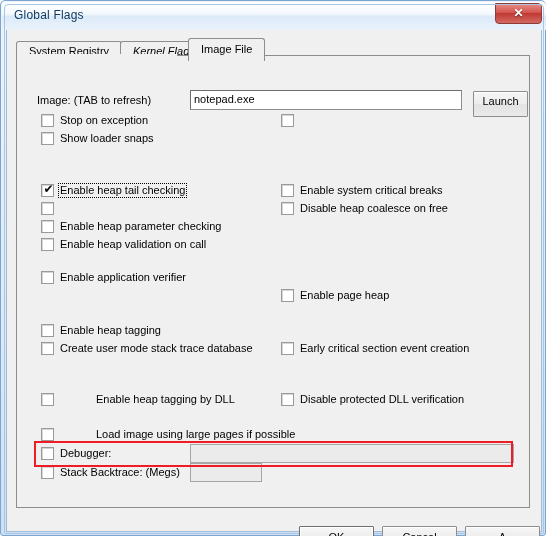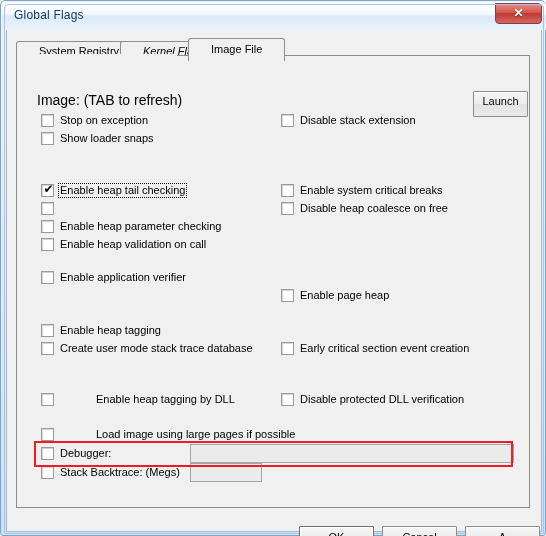--- a/index.html
+++ b/index.html
@@ -110,21 +110,21 @@
     top: 3px;
     height: 19px;
     box-sizing: border-box;
     background: #f0f0f0;
     border: 1px solid #8d8d8d;
     border-bottom: none;
     border-radius: 3px 3px 0 0;
     font-size: 11px;
     color: #000;
     line-height: 18px;
-    padding: 0 22px;
+    padding: 0 12px;
     white-space: nowrap;
     cursor: pointer;
     text-align: center;
   }
   .tab.active {
     top: 0;
     height: 23px;
     line-height: 21px;
     background: #f0f0f0;
     border-color: #8d8d8d;
@@ -150,21 +150,21 @@
     width: 160px;
     height: 2px;
     background: #f0f0f0;
     z-index: 2;
   }
 
   
   .lbl {
     position: absolute;
     white-space: nowrap;
-    font-size: 14px;
+    font-size: 11px;
     color: #000;
     line-height: 14px;
   }
 
   .cb {
     position: absolute;
     width: 13px;
     height: 13px;
     box-sizing: border-box;
     background: #ffffff;
@@ -267,30 +267,30 @@
       <div class="tab" style="left:0px;">System Registry</div>
       <div class="tab" style="left:104px;font-style:italic;">Kernel Flags</div>
       <div class="tab active" style="left:172px;">Image File</div>
     </div>
 
     <div class="panel"></div>
     <div class="panel-mask"></div>
 
     <div class="lbl" style="left:30px; top:63px;">Image: (TAB to refresh)</div>
 
+    <div class="txtbox" style="left:183px; top:60px; width:272px; height:20px;" title="">notepad.exe</div>
 
     <div class="btn" style="left:466px; top:61px; width:55px; height:26px; line-height:18px;">
       <span>Launch</span>
     </div>
 
     <div class="cb" style="left:34px; top:84px;"></div>
     <div class="cb-label" style="left:53px; top:84px;">Stop on exception</div>
 
     <div class="cb" style="left:274px; top:84px;"></div>
-    <div class="cb-label" style="left:293px; top:84px;">Disable stack extension</div>
 
     <div class="cb" style="left:34px; top:102px;"></div>
     <div class="cb-label" style="left:53px; top:102px;">Show loader snaps</div>
 
     <div class="cb" style="left:34px; top:154px;">
       <div class="tick">✔</div>
     </div>
     <div class="cb-label focused" style="left:53px; top:154px;">Enable heap tail checking</div>
 
     <div class="cb" style="left:274px; top:154px;"></div>

